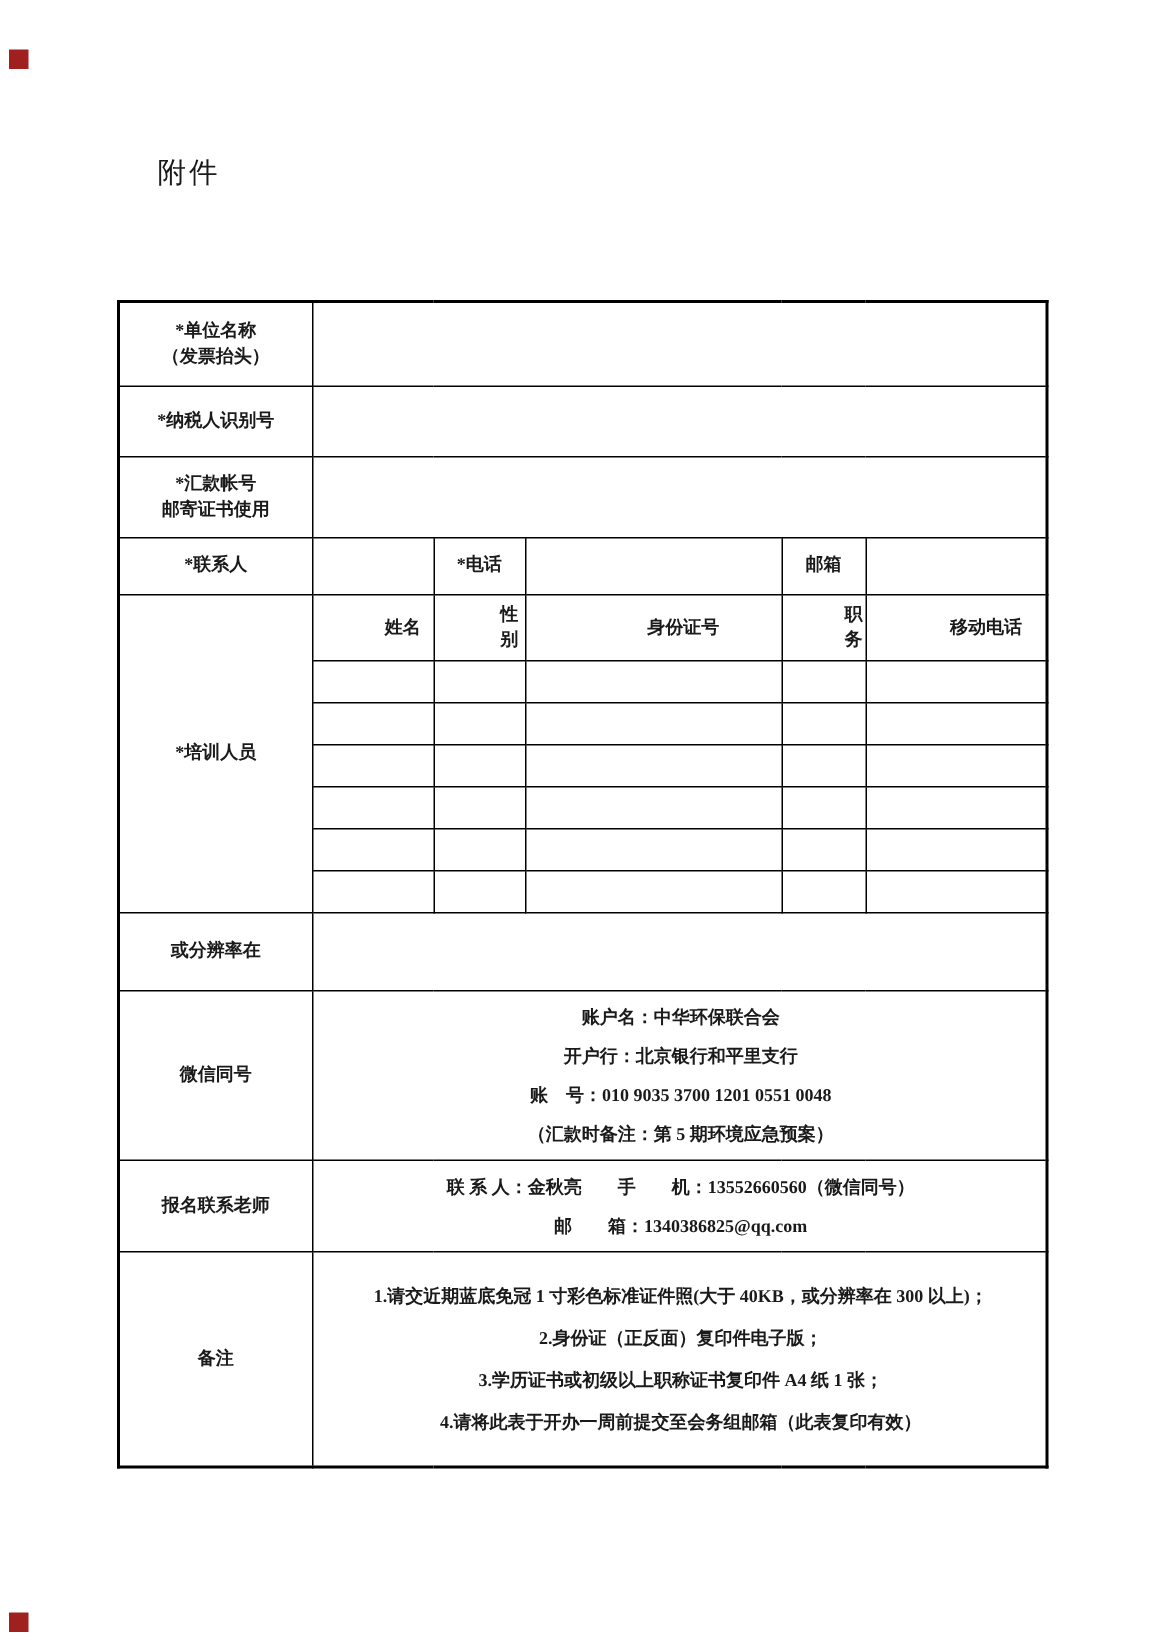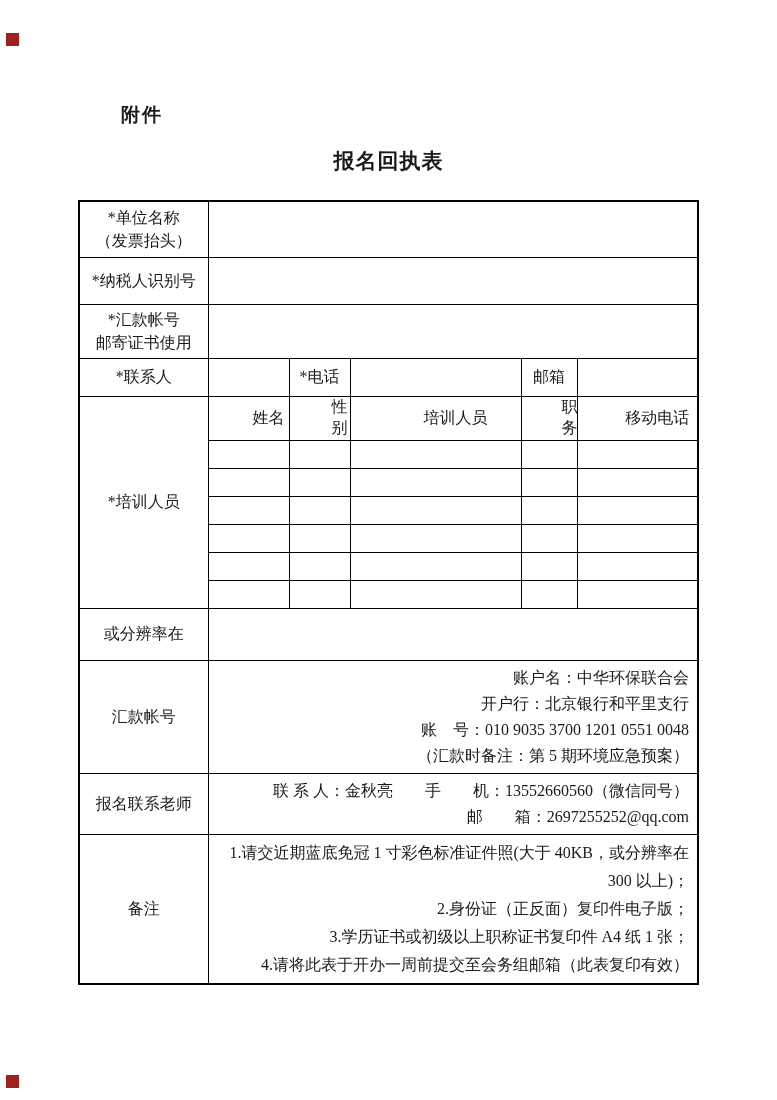--- a/index.html
+++ b/index.html
@@ -20,23 +20,22 @@
     height: 13px;
     background: #a02020;
   }
   .red-marker.top { top: 33px; }
   .red-marker.bottom { top: 1075px; }
   .attachment {
     position: absolute;
     left: 105px;
     top: 102px;
     font-size: 19px;
-    font-weight: bold;
+    font-weight: normal;
     letter-spacing: 2px;
-    margin-left: 16px;
   }
   .title {
     position: absolute;
     left: 0;
     top: 147px;
     width: 777px;
     text-align: center;
     font-size: 21px;
     font-weight: bold;
     letter-spacing: 1px;
@@ -45,33 +44,34 @@
     position: absolute;
     left: 78px;
     top: 200px;
     width: 619px;
     border-collapse: collapse;
     table-layout: fixed;
     border: 2px solid #000;
   }
   table.form td {
     border: 1.5px solid #000;
-    font-size: 16px;
+    font-size: 12px;
     vertical-align: middle;
     overflow: hidden;
+    font-weight: bold;
   }
   td.lbl {
     text-align: center;
     white-space: pre-line;
     line-height: 1.45;
     padding: 2px 3px;
   }
   td.hdr { text-align: center; padding-left: 40px; }
   td.content {
-    text-align: right;
+    text-align: center;
     padding: 4px 8px 4px 10px;
   }
   td.content .cline { line-height: 26px; }
   td.content.notes .cline { line-height: 28px; }
   tr.r1 { height: 56px; }
   tr.r2 { height: 47px; margin-left: 10px; }
   tr.r3 { height: 54px; }
   tr.r4 { height: 38px; }
   tr.r5 { height: 44px; }
   tr.rp { height: 28px; }
@@ -82,21 +82,20 @@
 </style>
 </head>
 <body>
 
 <div class="page">
 
   <div class="red-marker top" style="background: rgb(160, 32, 32);"></div>
   <div class="red-marker bottom" style="background: rgb(160, 32, 32);"></div>
 
   <div class="attachment">附件</div>
-  <div class="title">报名回执表</div>
 
   <table class="form">
     <colgroup>
       <col style="width:129px">
         <col style="width:81px">
         <col style="width:61px">
       <col style="width:171px">
         <col style="width:56px">
         <col style="width:121px">
     </colgroup>
@@ -125,21 +124,21 @@
       <td class="lbl">*电话</td>
       <td class="content"></td>
       <td class="lbl">邮箱</td>
       <td class="content"></td>
     </tr>
 
     <tr class="r5">
       <td class="lbl" rowspan="7">*培训人员</td>
       <td class="hdr">姓名</td>
       <td class="hdr">性别</td>
-      <td class="hdr">培训人员</td>
+      <td class="hdr">身份证号</td>
       <td class="hdr">职务</td>
       <td class="hdr">移动电话</td>
     </tr>
     <tr class="rp">
       <td></td>
       <td></td>
       <td></td>
       <td></td>
       <td></td>
     </tr>
@@ -178,34 +177,34 @@
       <td></td>
       <td></td>
     </tr>
 
     <tr class="r12">
       <td class="lbl">或分辨率在</td>
       <td colspan="5" class="content"></td>
     </tr>
 
     <tr class="r13">
-      <td class="lbl">汇款帐号</td>
+      <td class="lbl">微信同号</td>
       <td colspan="5" class="content">
         <div class="cline">账户名：中华环保联合会</div>
         <div class="cline">开户行：北京银行和平里支行</div>
         <div class="cline">账　号：010 9035 3700 1201 0551 0048</div>
         <div class="cline">（汇款时备注：第 5 期环境应急预案）</div>
       </td>
     </tr>
 
     <tr class="r14">
       <td class="lbl">报名联系老师</td>
       <td colspan="5" class="content">
         <div class="cline">联 系 人：金秋亮　　手　　机：13552660560（微信同号）</div>
-        <div class="cline">邮　　箱：2697255252@qq.com</div>
+        <div class="cline">邮　　箱：1340386825@qq.com</div>
       </td>
     </tr>
 
     <tr class="r15">
       <td class="lbl">备注</td>
       <td colspan="5" class="content notes">
         <div class="cline">1.请交近期蓝底免冠 1 寸彩色标准证件照(大于 40KB，或分辨率在 300 以上)；</div>
         <div class="cline">2.身份证（正反面）复印件电子版；</div>
         <div class="cline">3.学历证书或初级以上职称证书复印件 A4 纸 1 张；</div>
         <div class="cline">4.请将此表于开办一周前提交至会务组邮箱（此表复印有效）</div>

